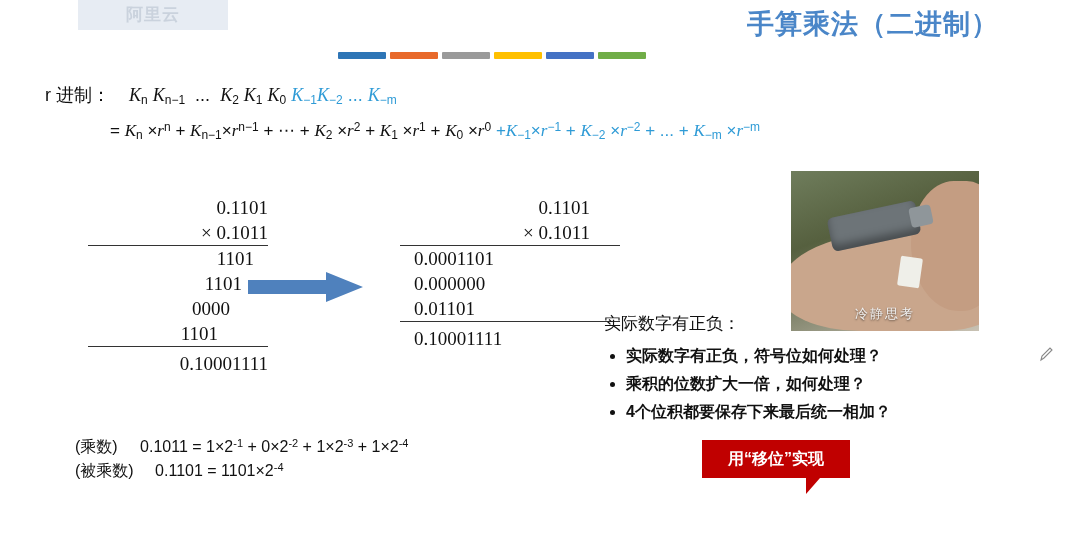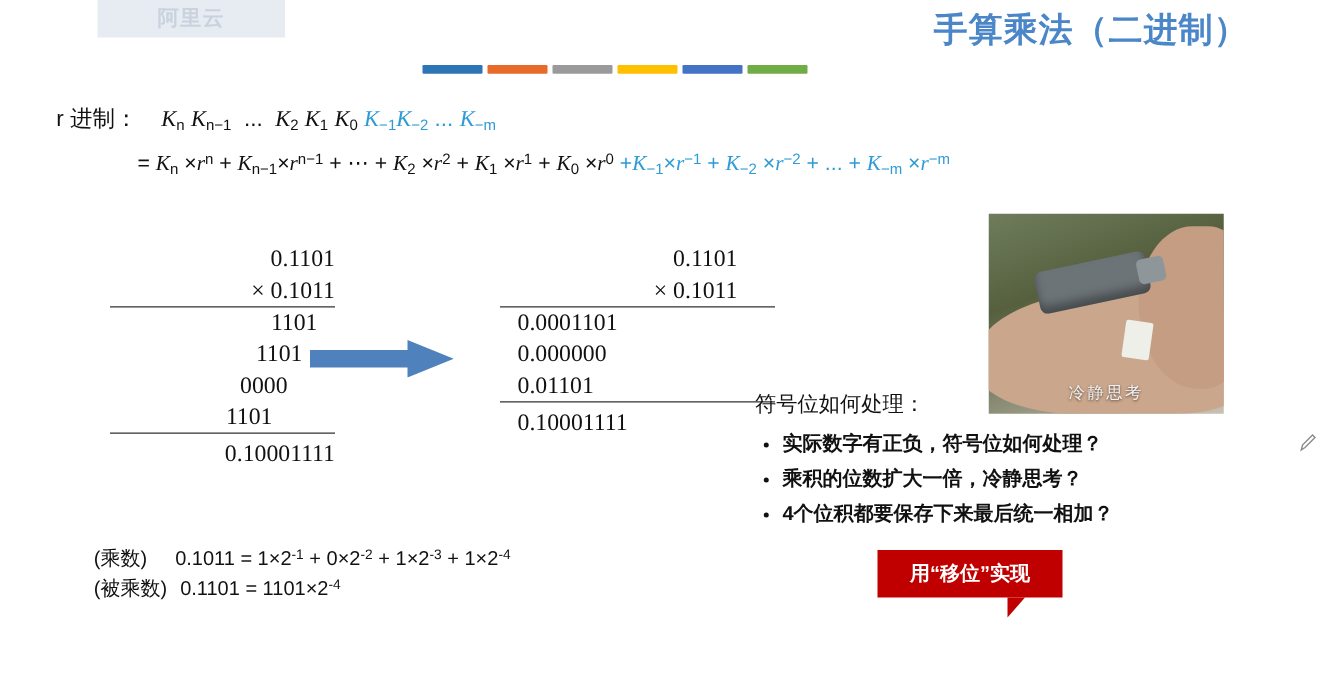--- a/index.html
+++ b/index.html
@@ -229,40 +229,40 @@
 
   <div class="photo">
     <div class="hand"></div>
     <div class="hand2"></div>
     <div class="device"></div>
     <div class="chip"></div>
     <div class="pcaption">冷静思考</div>
   </div>
 
   <div class="rightblock">
-    <div class="head">符号位如何处理：</div>
+    <div class="head">实际数字有正负：</div>
     <ul>
       <li>实际数字有正负，符号位如何处理？</li>
-      <li>乘积的位数扩大一倍，冷静思考？</li>
+      <li>乘积的位数扩大一倍，如何处理？</li>
       <li>4个位积都要保存下来最后统一相加？</li>
     </ul>
   </div>
 
   <svg class="pen" viewBox="0 0 16 18">
     <path d="M2 15 L3 11 L11 3 L13 5 L5 13 Z" fill="none" stroke="#888" stroke-width="1.1"></path>
   </svg>
 
   <div class="bform" id="b1">
     <span>(乘数)</span>
     <span style="margin-left:18px">0.1011 = 1×2<span class="ssup">-1</span> + 0×2<span class="ssup">-2</span> + 1×2<span class="ssup">-3</span> + 1×2<span class="ssup">-4</span></span>
   </div>
 
   <div class="bform" id="b2">
     <span>(被乘数)</span>
-    <span style="margin-left:6px">0.1101 = 1101×2<span class="ssup">-4</span></span>
+    <span style="margin-left:17px">0.1101 = 1101×2<span class="ssup">-4</span></span>
   </div>
 
 
   <div class="callout">
     <span>用“移位”实现</span>
   </div>
 
 </div>
 
 </body></html>

